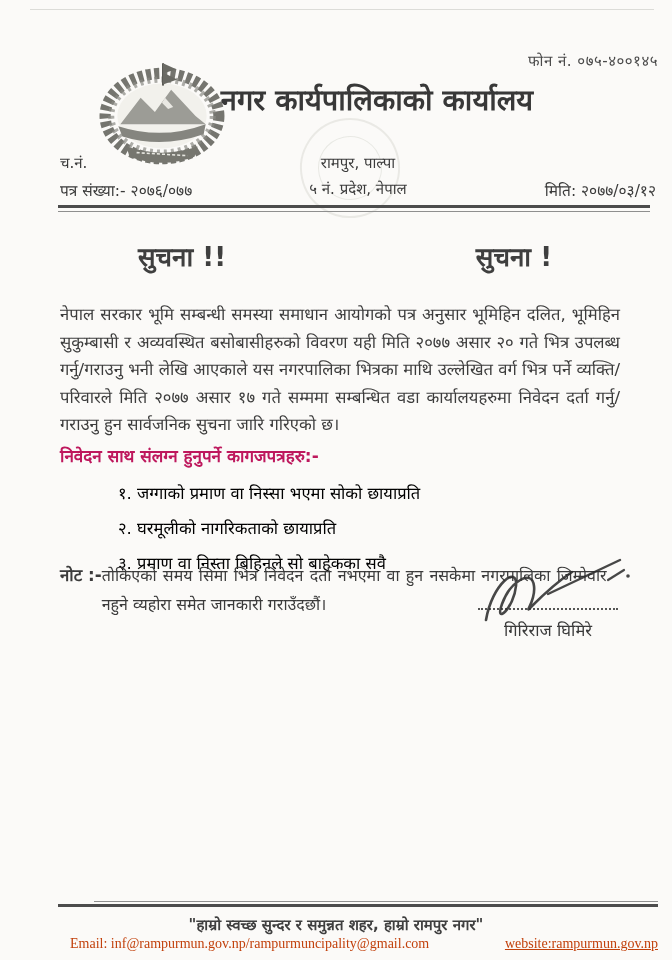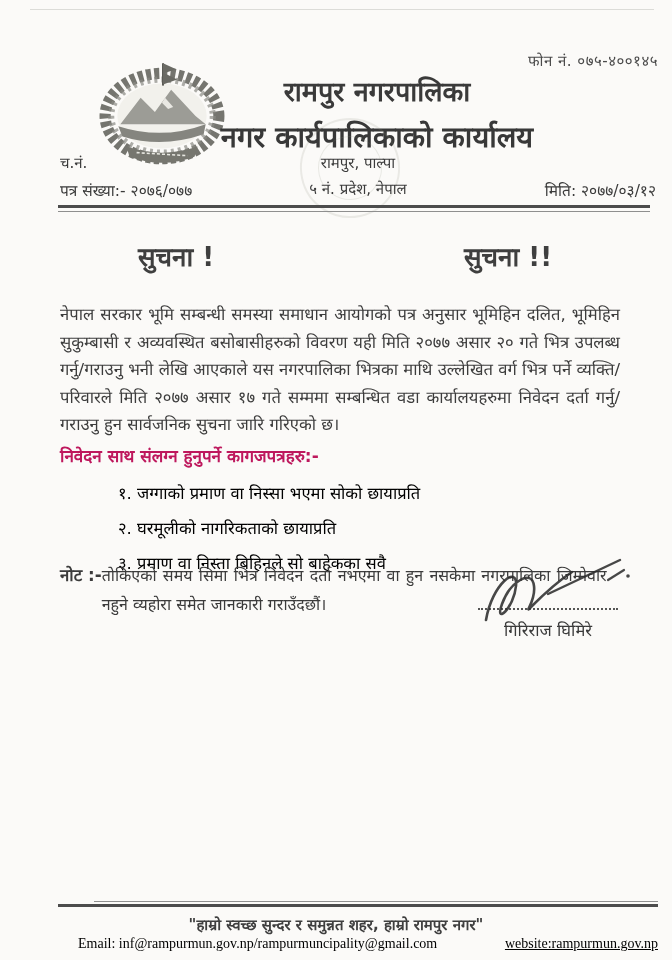--- a/index.html
+++ b/index.html
@@ -86,23 +86,23 @@
   .sig-title { font-size: 15.5px; color: #3a3a3a; margin-top: 7px; }
   
   .rule-bottom { position: absolute; top: 901px; left: 58px; right: 14px; }
   .rule-bottom .thin  { height: 1px; background: #8f8f8f; margin-left: 36px; }
   .rule-bottom .thick { height: 3px; background: #4c4c4c; margin-top: 2px; }
   .slogan {
     position: absolute; top: 914px; left: 0; width: 100%;
     text-align: center; font-weight: 700; font-size: 15px; color: #3f3f3f;
   }
   .contact-row {
-    position: absolute; top: 936px; left: 78px; right: 14px;
+    position: absolute; top: 936px; left: 70px; right: 14px;
     display: flex; justify-content: space-between;
-    font-family: "Liberation Serif", serif; font-size: 14px; color: #000000;
+    font-family: "Liberation Serif", serif; font-size: 14px; color: #c2410c;
   }
   .website { text-decoration: underline; }
 </style>
 </head>
 <body>
 
 <div class="scan-line-top"></div>
 
 <div class="phone">फोन नं. ०७५-४००१४५</div>
 
@@ -114,21 +114,20 @@
   <path d="M64,6 l13,6 -13,4 z" fill="#6a6a64"></path>
   <path d="M64,15 l14,7 -14,5 z" fill="#6a6a64"></path>
   <path d="M22,66 L42,40 L56,54 L72,32 L96,58 L106,66 Z" fill="#9c9c96"></path>
   <path d="M66,40 l8,9 -5,2 -6,-6 z" fill="#e9e8e3"></path>
   <path d="M20,68 Q63,82 106,66 L104,76 Q63,90 24,78 Z" fill="#85857f"></path>
   <path d="M28,88 Q63,100 98,88 l-3,10 Q63,110 31,98 Z" fill="#76766f"></path>
   <line x1="38" y1="94" x2="88" y2="97" stroke="#e8e8e2" stroke-width="1.5" stroke-dasharray="3 2"></line>
 </svg>
 
 <div class="header-titles">
-  <div class="org-name">रामपुर नगरपालिका</div>
   <div class="office-name">नगर कार्यपालिकाको कार्यालय</div>
 </div>
 
 <div class="stamp-watermark">
   <div class="stamp-inner"></div>
 </div>
 
 <div class="header-meta">
   <div class="ch-no">च.नं.</div>
   <div class="letter-no">पत्र संख्या:- २०७६/०७७</div>
@@ -138,22 +137,22 @@
   </div>
   <div class="date">मिति: २०७७/०३/१२</div>
 </div>
 
 <div class="rule-top">
   <div class="thick"></div>
   <div class="thin"></div>
 </div>
 
 <div class="notice-headings">
+  <span>सुचना !!</span>
   <span>सुचना !</span>
-  <span>सुचना !!</span>
 </div>
 
 <div class="body-para">नेपाल सरकार  भूमि सम्बन्धी समस्या समाधान आयोगको पत्र अनुसार भूमिहिन दलित, भूमिहिन सुकुम्बासी र अव्यवस्थित बसोबासीहरुको विवरण यही मिति २०७७ असार २० गते भित्र उपलब्ध गर्नु/गराउनु भनी लेखि आएकाले यस नगरपालिका भित्रका माथि उल्लेखित वर्ग भित्र पर्ने व्यक्ति/परिवारले मिति २०७७ असार १७ गते सम्ममा सम्बन्धित वडा कार्यालयहरुमा निवेदन दर्ता गर्नु/गराउनु हुन सार्वजनिक सुचना जारि गरिएको छ।</div>
 
 <div class="attach-heading">निवेदन साथ संलग्न हुनुपर्ने कागजपत्रहरु:-</div>
 <div class="attach-list">
   <div class="attach-item">१. जग्गाको प्रमाण वा निस्सा भएमा सोको छायाप्रति</div>
   <div class="attach-item">२. घरमूलीको नागरिकताको छायाप्रति</div>
   <div class="attach-item">३. प्रमाण वा निस्ता बिहिनले सो बाहेकका सवै</div>
 </div>

